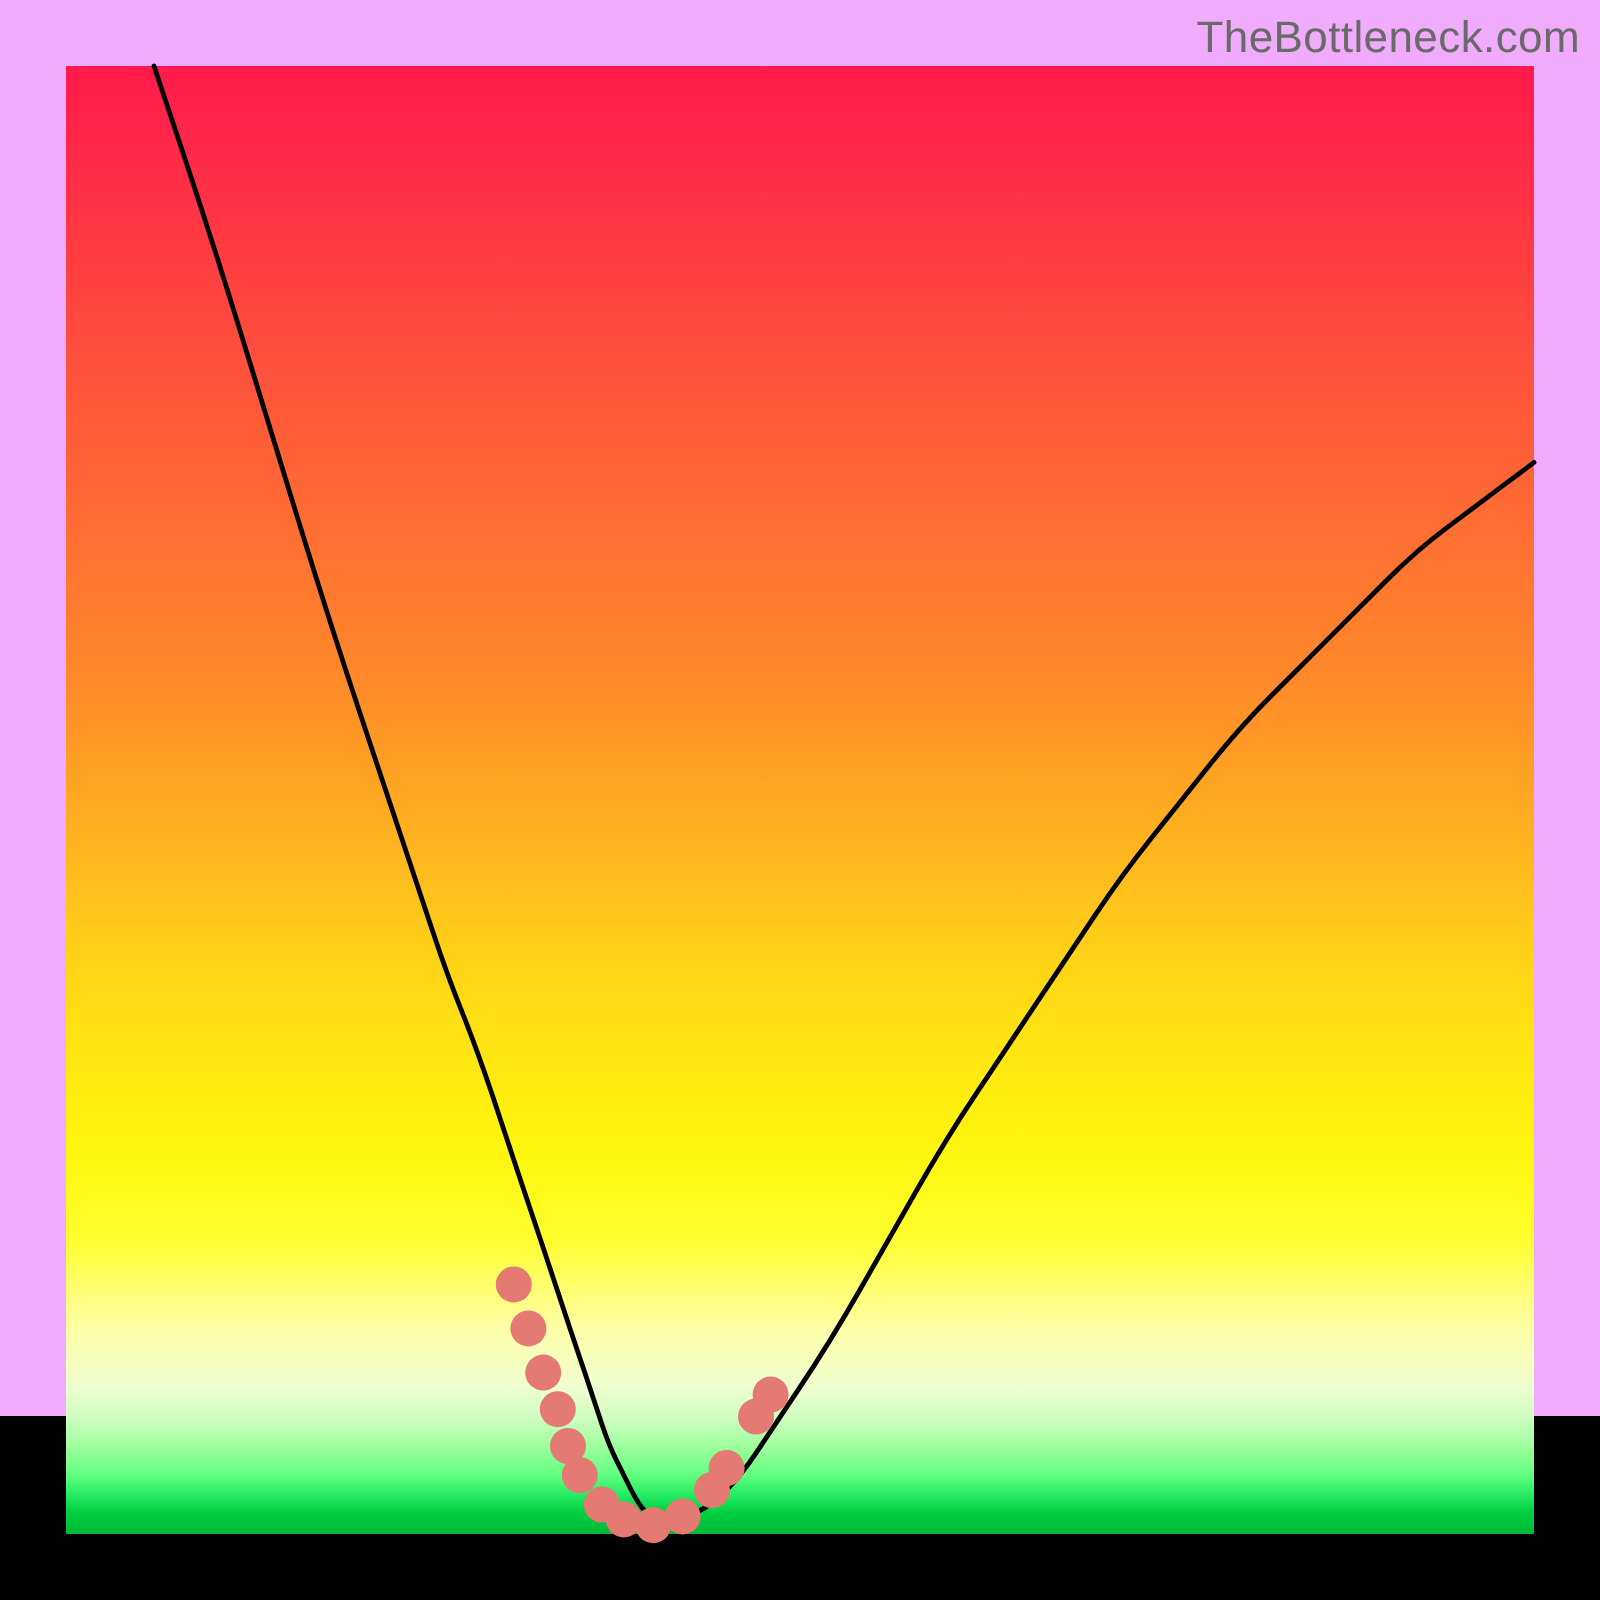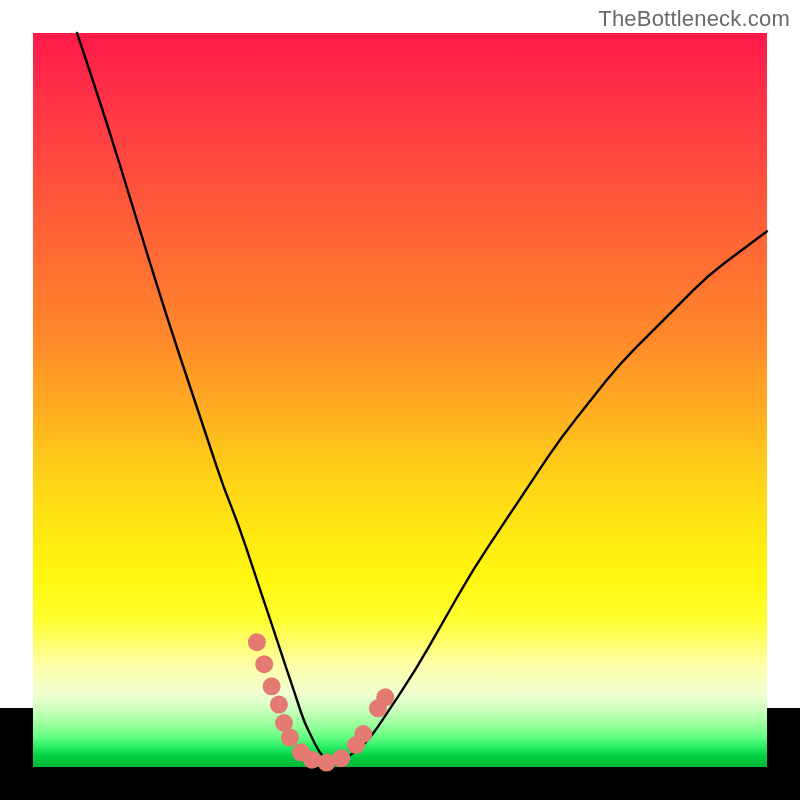--- a/index.html
+++ b/index.html
@@ -10,21 +10,21 @@
     background: #000;
     overflow: hidden;
     font-family: Arial, Helvetica, sans-serif;
   }
   .frame {
     position: absolute;
     left: 0;
     top: 0;
     width: 800px;
     height: 708px;
-    background: #ffffff;
+    background: #f0abfc;
   }
   .plot {
     position: absolute;
     left: 33px;
     top: 33px;
     width: 734px;
     height: 734px;
     
     background: linear-gradient(
       to bottom,

